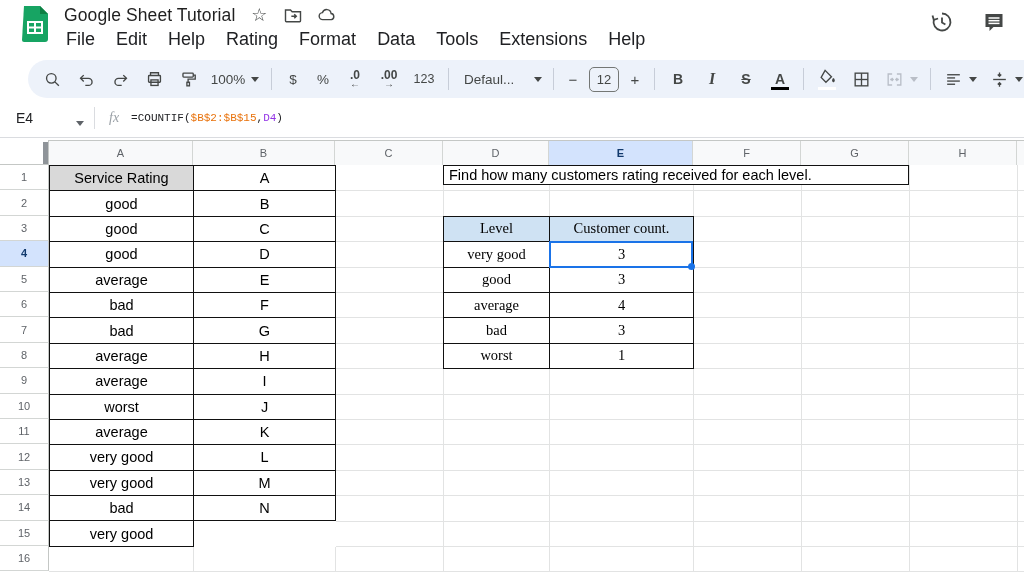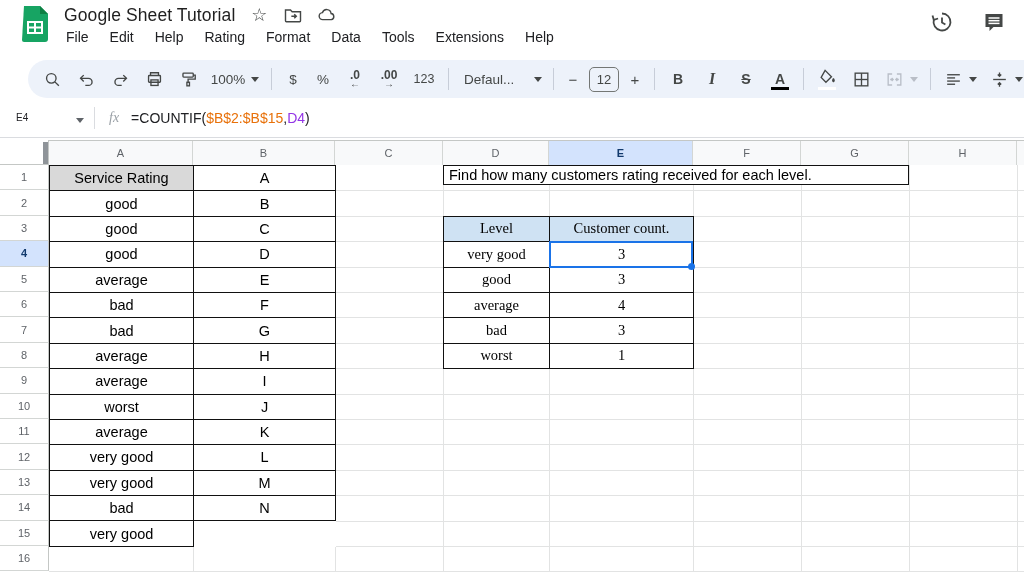--- a/index.html
+++ b/index.html
@@ -7,21 +7,21 @@
     font-family:"Liberation Sans", sans-serif; color:#202124; position:relative; }
 
   
   #titlebar { position:absolute; left:0; top:0; width:1024px; height:56px; background:#fff; }
   #logo { position:absolute; left:22px; top:6px; width:26px; height:36px; cursor:pointer; }
   #title-row { position:absolute; left:64px; top:3px; height:24px; display:flex; align-items:center; gap:14px; }
   #doc-title { font-size:17.5px; color:#1f1f1f; letter-spacing:.1px; }
   .tb-ico { width:20px; height:20px; color:#444746; display:inline-flex; align-items:center; justify-content:center; cursor:pointer; }
   #star-icon { font-size:18px; line-height:20px; }
   #menubar { position:absolute; left:64px; top:28px; display:flex; gap:17px; }
-  .menu-item { font-size:14px; color:#202124; cursor:pointer; padding:1px 2px; }
+  .menu-item { font-size:18px; color:#202124; cursor:pointer; padding:1px 2px; }
   #titlebar-right { position:absolute; right:18px; top:10px; display:flex; gap:28px; align-items:center; }
 
   
   #toolbar { position:absolute; left:28px; top:60px; width:1000px; height:38px;
     background:#edf2fa; border-radius:22px 0 0 22px; display:flex; align-items:center;
     padding-left:8px; gap:2px; color:#444746; }
   .t-btn { min-width:32px; height:30px; display:flex; align-items:center; justify-content:center;
     border-radius:4px; cursor:pointer; flex:0 0 auto; position:relative; }
   .t-btn svg { width:19px; height:19px; stroke:#444746; fill:none; stroke-width:1.7; }
   .t-divider { width:1px; height:22px; background:#c7cdd8; margin:0 5px; flex:0 0 auto; }
@@ -37,25 +37,25 @@
   #fill-btn .color-ind { background:#fff; }
   .dec-ico { display:flex; flex-direction:column; align-items:center; line-height:10px; font-size:12px; color:#444746; font-weight:bold; }
   .dec-ico .arr { font-size:10px; font-weight:normal; line-height:8px; }
   #fontsize-box { width:30px; height:25px; border:1px solid #747775; border-radius:5px;
     display:flex; align-items:center; justify-content:center; font-size:13px; color:#444746; cursor:text; }
   .greyed svg { stroke:#b9bec7; }
 
   
   #formulabar { position:absolute; left:0; top:98px; width:1024px; height:40px; background:#fff;
     border-bottom:1px solid #dadce0; display:flex; align-items:center; }
-  #namebox { width:92px; padding-left:16px; font-size:10px; color:#202124; display:flex; align-items:flex-end; cursor:pointer; }
+  #namebox { width:92px; padding-left:16px; font-size:14px; color:#202124; display:flex; align-items:flex-end; cursor:pointer; }
   #namebox .caret { margin-left:auto; margin-right:8px; border-top-color:#5f6368; }
   #fb-div { width:1px; height:22px; background:#dadce0; margin:0 6px 0 2px; }
   #fx { font-family:"Liberation Serif",serif; font-style:italic; font-size:14px; color:#9aa0a6; padding:0 12px 0 8px; }
-  #formula { font-family:Liberation Sans, sans-serif; font-size:14px; color:#202124; cursor:text;text-align:right; }
+  #formula { font-family:Liberation Mono, monospace; font-size:11px; color:#202124; cursor:text;text-align:right; }
   .ref-range { color:#e8710a; }
   .ref-cell { color:#9334e6; }
 
   
   #grid { position:absolute; left:0; top:139px; width:1024px; height:433px; background:#fff; }
   #colheader-row { position:absolute; left:0; top:1px; width:1024px; height:25px; background:#f8f9fa; border-top:1px solid #c4c7c5; border-bottom:1px solid #c4c7c5; }
   .colheader { position:absolute; top:0; height:24px; display:flex; align-items:center; justify-content:center;
     font-size:11px; color:#5f6368; border-right:1px solid #d3d6d4; background:#f8f9fa; cursor:pointer; }
   .colheader.sel { background:#d3e3fd; color:#123a6d; font-weight:bold; }
   .rowheader { position:absolute; left:0; width:49px; display:flex; align-items:center; justify-content:center;

